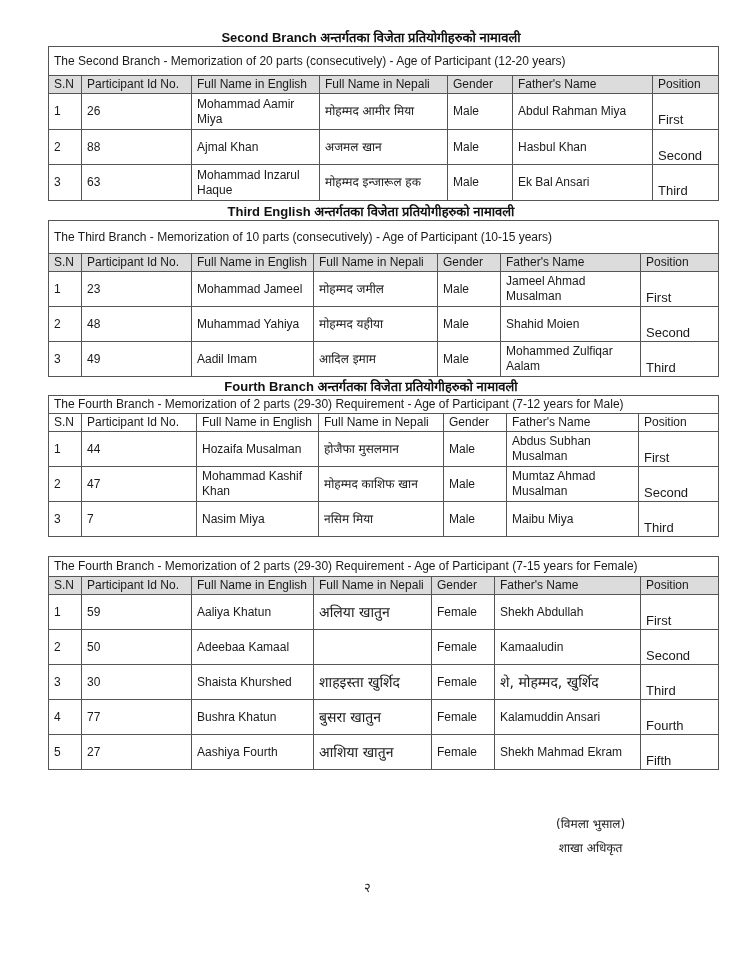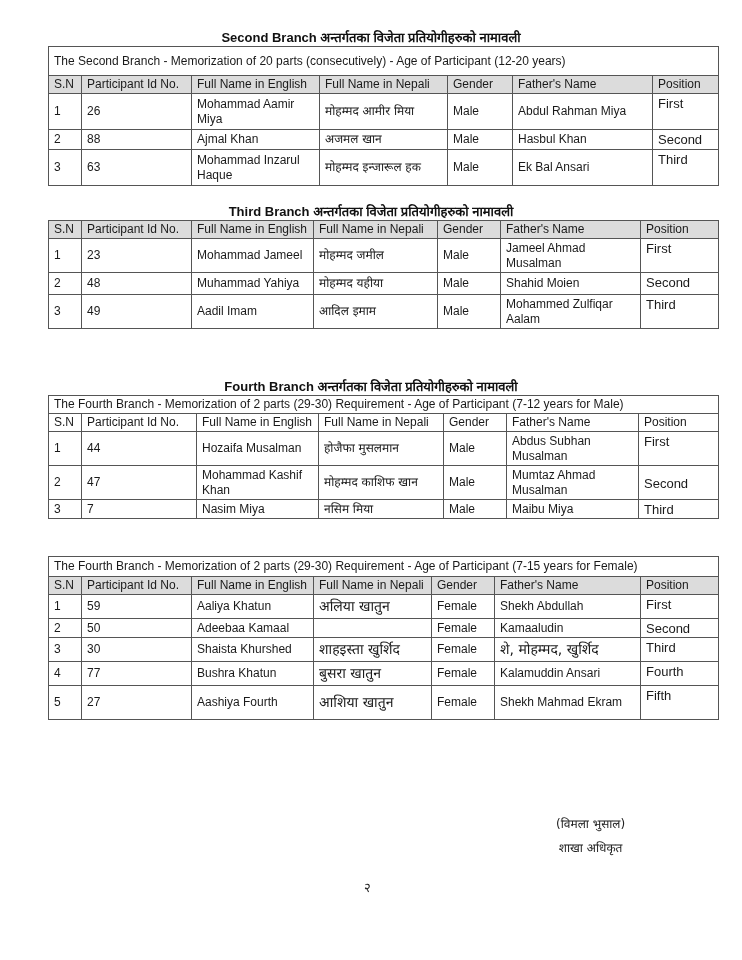--- a/index.html
+++ b/index.html
@@ -43,21 +43,21 @@
     }
     .tbl .caption-row td {
       padding: 4px 5px;
       font-size: 12px;
     }
     .tbl .header-row th {
       background: #dcdcdc;
     }
     .tbl td.pos {
       vertical-align: top;
-      padding-top: 2px;
+      padding-top: 18px;
       font-size: 13px;
     }
     .tbl td.nep {
       font-family: "DejaVu Sans", sans-serif;
       font-size: 12px;
     }
     .tbl.female td.nep { font-size: 14px; }
     .tbl.female td.father-nep { font-size: 14px; font-family: "DejaVu Sans", sans-serif; }
     .signature {
       position: absolute;
@@ -128,32 +128,35 @@
     <td>63</td>
     <td>Mohammad Inzarul Haque</td>
     <td class="nep">मोहम्मद इन्जारूल हक</td>
     <td>Male</td>
     <td>Ek Bal Ansari</td>
     <td class="pos">Third</td>
   </tr>
 </tbody>
   </table>
 
-<div class="section-title" style="top:202px;">Third Branch अन्तर्गतका विजेता प्रतियोगीहरुको नामावली</div>
+<div class="section-title" style="top:202px;">Third English अन्तर्गतका विजेता प्रतियोगीहरुको नामावली</div>
 <table class="tbl" style="top:220px;">
   <colgroup>
     <col style="width:33px">
       <col style="width:110px">
       <col style="width:122px">
       <col style="width:124px">
       <col style="width:63px">
       <col style="width:140px">
       <col style="width:78px">
   </colgroup>
   <tbody>
+      <tr class="caption-row">
+        <td colspan="7" style="height:24px">The Third Branch - Memorization of  10 parts (consecutively) - Age of Participant (10-15 years)</td>
+      </tr>
   <tr class="header-row">
     <th>S.N</th>
     <th>Participant Id No.</th>
     <th>Full Name in English</th>
     <th>Full Name in Nepali</th>
     <th>Gender</th>
     <th>Father's Name</th>
     <th>Position</th>
   </tr>
   <tr style="height:34px">

